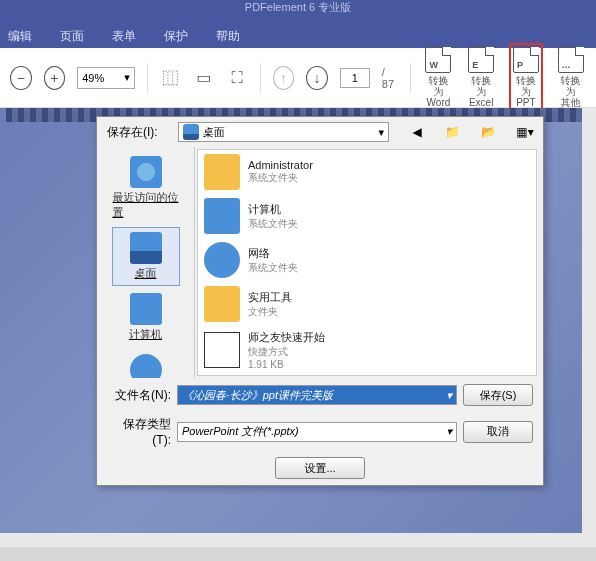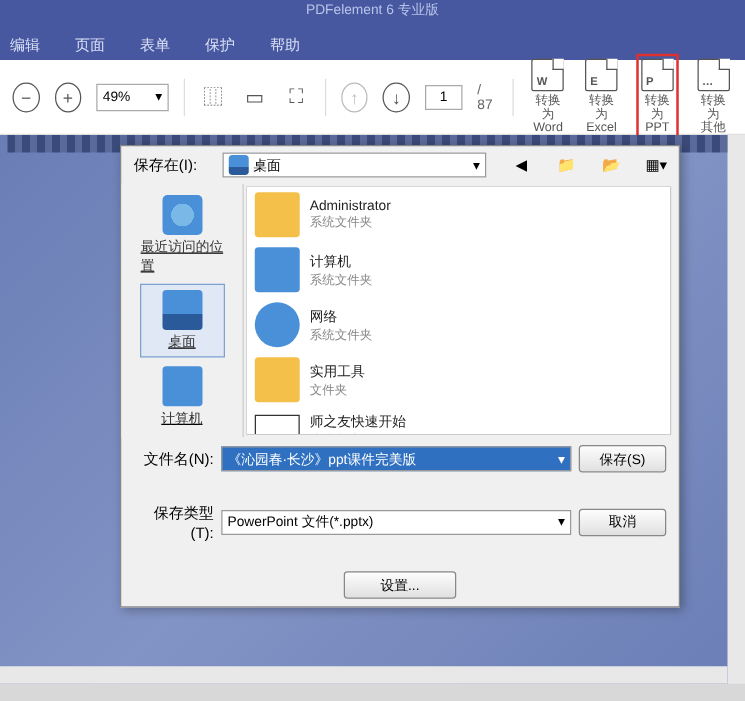--- a/index.html
+++ b/index.html
@@ -49,24 +49,24 @@
 .place.sel { background: #e0e8f5; border: 1px solid #7da2ce; }
 .place .picon { width: 32px; height: 32px; margin-bottom: 2px; }
 
 .filelist { flex: 1; background: #fff; border: 1px solid #ccc; margin: 2px 6px 2px 2px; overflow: auto; }
 .fileitem { display: flex; align-items: center; padding: 4px 6px; gap: 8px; }
 .fileitem .fimg { width: 36px; height: 36px; flex-shrink: 0; }
 .fileitem .finfo { display: flex; flex-direction: column; font-size: 11px; }
 .fileitem .fname { color: #222; }
 .fileitem .fmeta { color: #888; font-size: 10px; }
 
-.dlgbottom { padding: 6px 10px; display: flex; flex-direction: column; gap: 24px; font-size: 12px; }
+.dlgbottom { padding: 6px 10px; display: flex; flex-direction: column; gap: 10px; font-size: 12px; }
 .brow { display: flex; align-items: center; gap: 6px; }
 .brow label { width: 64px; text-align: right; }
-.fldinput { flex: 1; height: 20px; border: 1px solid #999; background: #fff; font-size: 11px; padding: 0 4px; display: flex; align-items: center; }
+.fldinput { flex: 1; height: 20px; border: 1px solid #999; background: #fff; font-size: 11px; padding: 0 4px; display: flex; align-items: center; font-style: italic; }
 .fldinput.hl { background: #3070c0; color: #fff; }
 .dlgbtn { width: 70px; height: 22px; border: 1px solid #888; background: linear-gradient(180deg, #fdfdfd, #e0e0e0); font-size: 11px; border-radius: 3px; }
 .setrow { display: flex; justify-content: center; }
 
 
 .ic-desktop { background: linear-gradient(180deg, #4a90d9 60%, #2a5a9a 60%); border-radius: 3px; }
 .ic-monitor { background: #4a90d9; border-radius: 3px; position: relative; }
 .ic-folder { background: #f5c04a; border-radius: 3px; }
 .ic-user { background: #f5c04a; border-radius: 3px; }
 .ic-net { background: #4a90d9; border-radius: 50%; }

